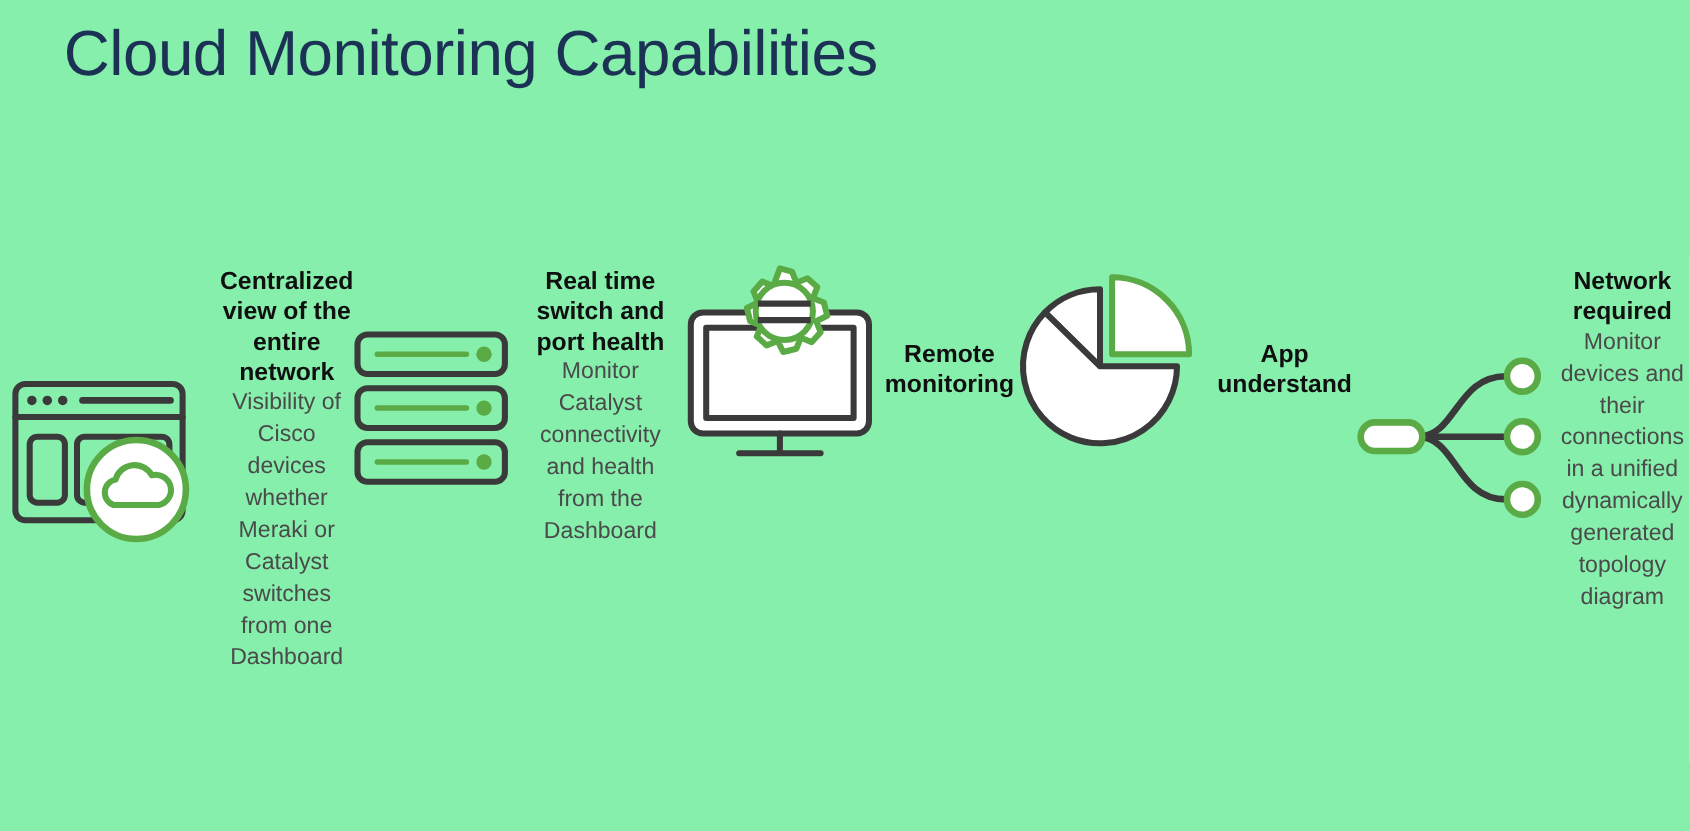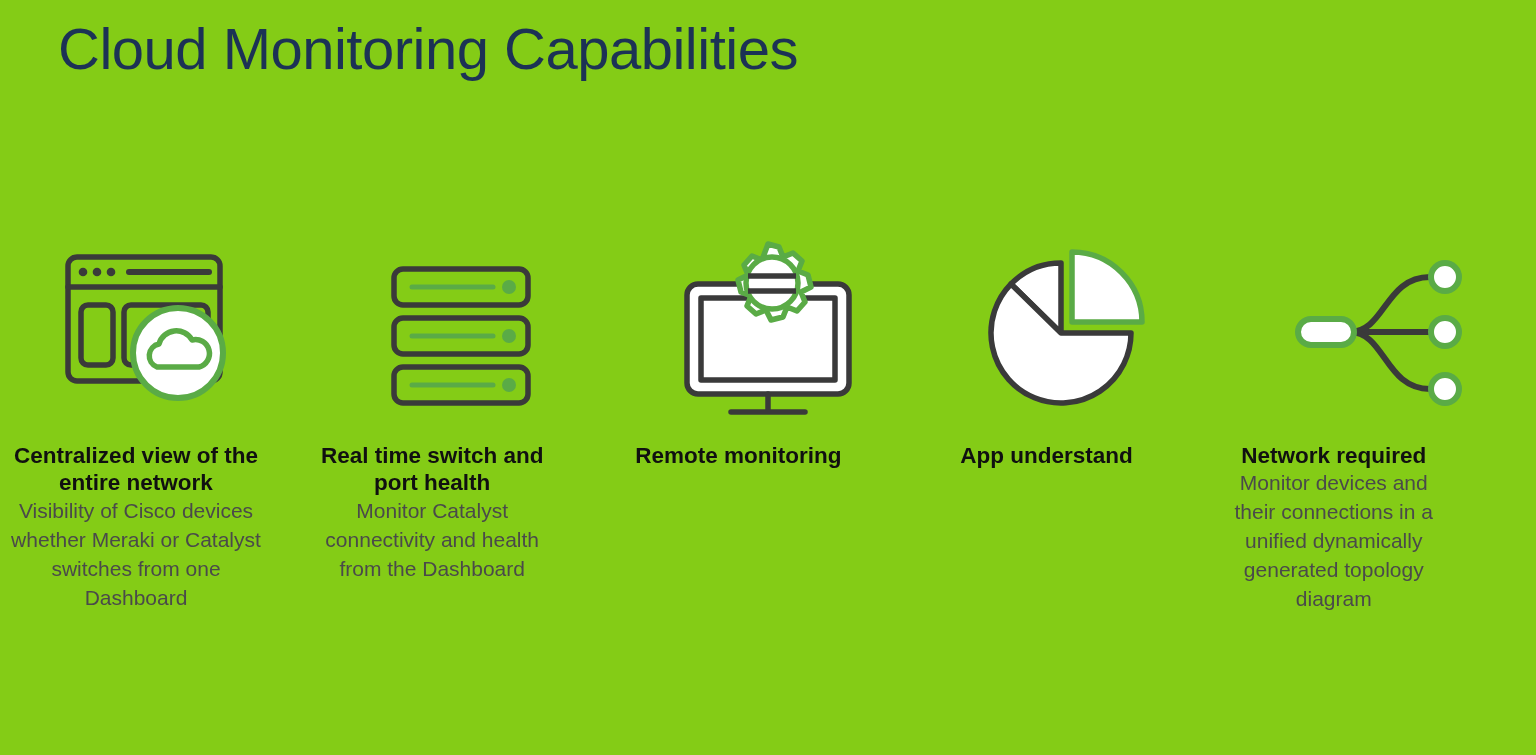--- a/index.html
+++ b/index.html
@@ -10,21 +10,21 @@
     width: 1536px;
     height: 755px;
     background: #ffffff;
     font-family: "Liberation Sans", sans-serif;
     overflow: hidden;
   }
   .slide {
     position: relative;
     width: 1536px;
     height: 755px;
-    background: #84cc16;
+    background: #86efac;
   }
   .slide-title {
     position: absolute;
     left: 58px;
     top: 16px;
     font-size: 58px;
     font-weight: 400;
     color: #1c3255;
     letter-spacing: -0.5px;
     line-height: 1.15;
@@ -35,21 +35,22 @@
     left: 0;
     top: 228px;
     width: 1536px;
     display: flex;
     flex-direction: row;
     align-items: flex-start;
   }
   .column {
     width: 307.2px;
     display: flex;
-    flex-direction: column;
+    flex-direction: row;
+    align-items: center;
   }
   .icon-wrap {
     height: 200px;
     width: 100%;
     display: flex;
     align-items: center;
     justify-content: center;
   }
   .caption {
     width: 268px;

